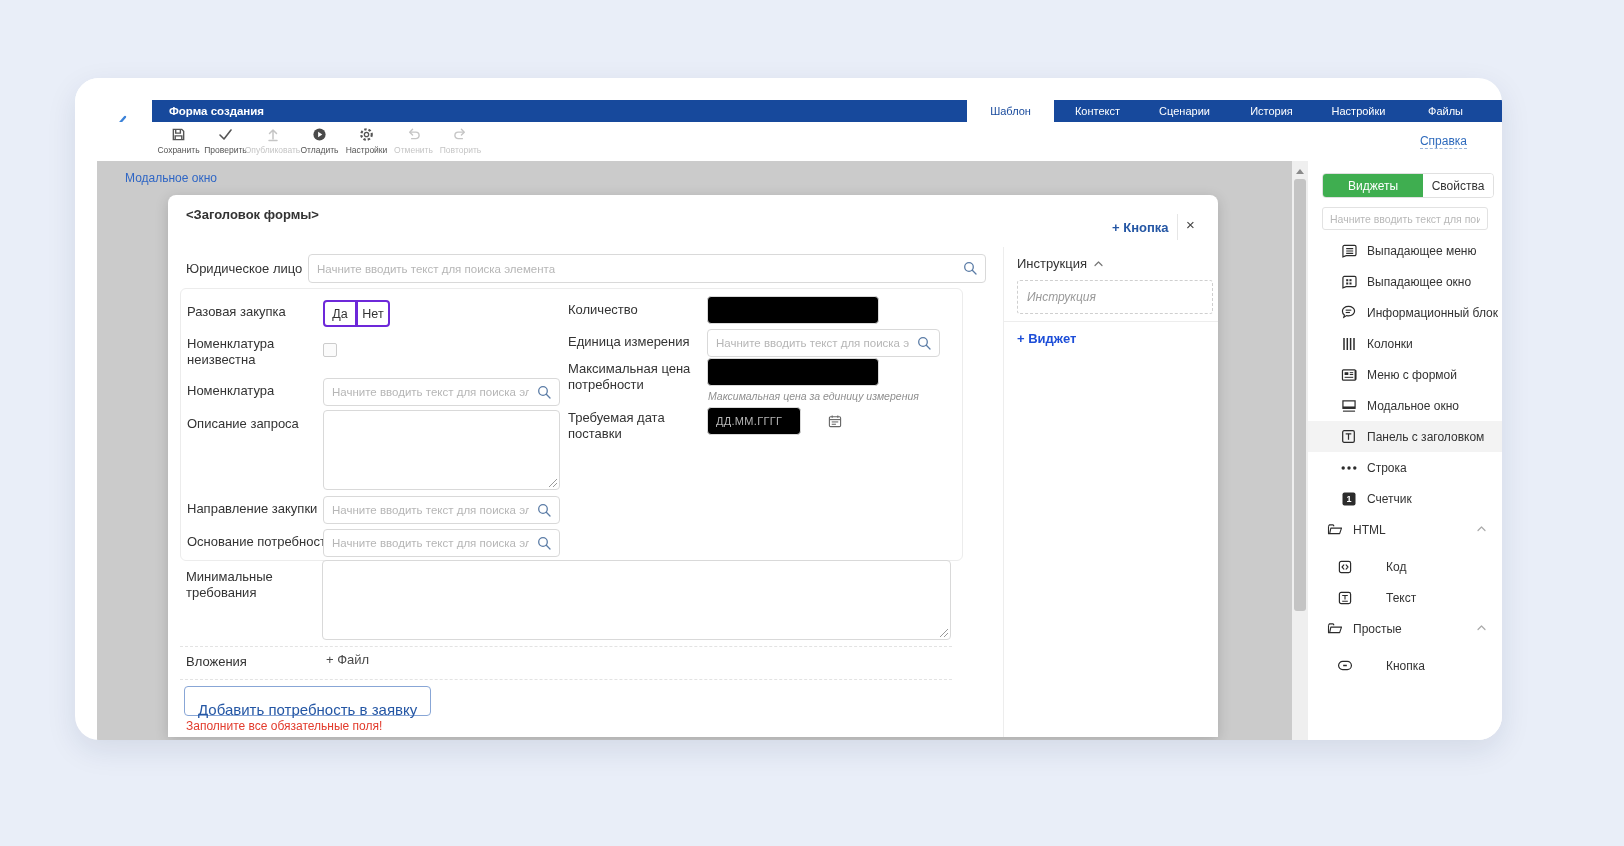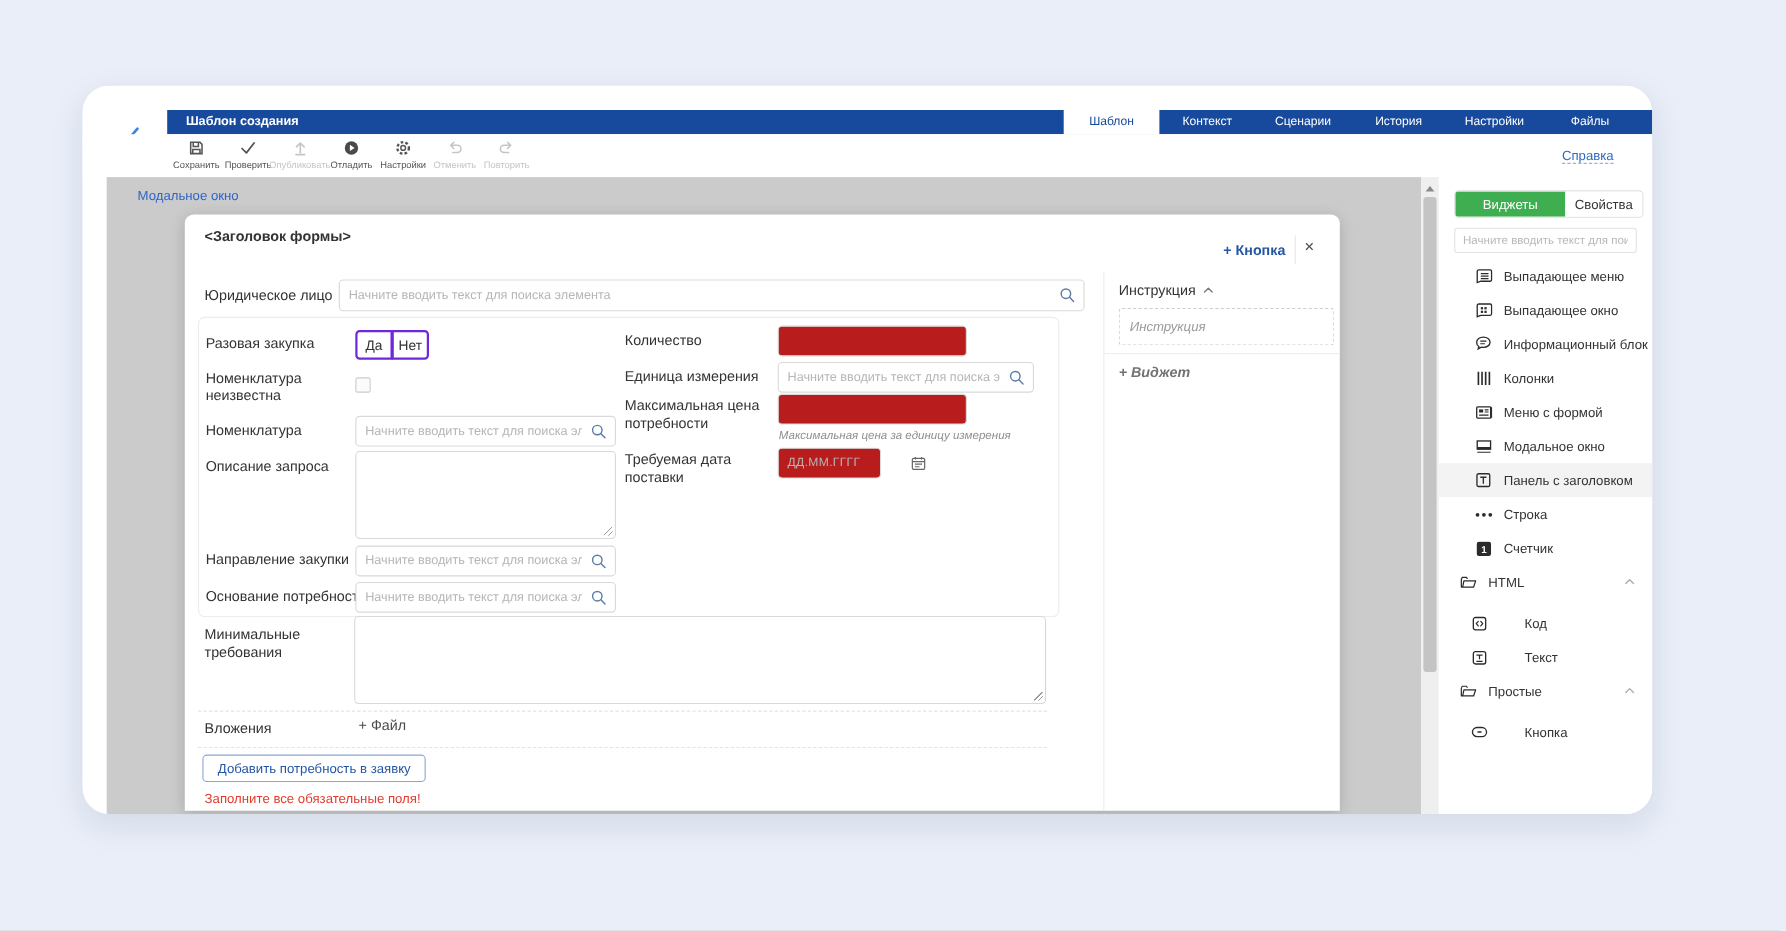--- a/index.html
+++ b/index.html
@@ -47,21 +47,21 @@
 
   
   .modal { position:absolute; left:71px; top:34px; width:1050px; height:542px; background:#fff;
            border-radius:8px 8px 0 0; box-shadow:0 3px 14px rgba(0,0,0,.16); }
   .m-title { position:absolute; left:18px; top:12px; font-size:17px; font-weight:bold; color:#333; }
   .m-addbtn { position:absolute; left:944px; top:25px; font-size:13px; font-weight:bold; color:#2456a4; cursor:pointer; }
   .m-vdiv { position:absolute; left:1009px; top:19px; width:1px; height:26px; background:#e6e6e6; }
   .m-close { position:absolute; left:1016px; top:19px; font-size:15px; color:#444; cursor:pointer; padding:2px; }
 
   .lab { position:absolute; font-size:13px; color:#333; line-height:1.25; }
-  .inp { position:absolute; border:1px solid #d9d9d9; border-radius:4px; background:#b91c1c;gap:46px; }
+  .inp { position:absolute; border:1px solid #d9d9d9; border-radius:4px; background:#000000;gap:46px; }
   .srch { position:absolute; border:1px solid #d9d9d9; border-radius:4px; background:#fff;
           display:flex; align-items:center; padding:0 7px 0 0; }
   .srch input, .inp input { border:none; outline:none; flex:1; min-width:0; height:100%; width:100%;
           padding:0 8px; font-size:11.5px; font-family:"Liberation Sans",sans-serif; background:transparent; }
   .srch input::placeholder, .inp input::placeholder { color:#b6b6b6; }
   .ta { position:absolute; border:1px solid #d9d9d9; border-radius:4px; background:#fff; }
   .ta::after { content:""; position:absolute; right:2px; bottom:2px; width:8px; height:8px;
        background:linear-gradient(135deg, transparent 0 45%, #9a9a9a 45% 52%, transparent 52% 70%, #9a9a9a 70% 77%, transparent 77%); }
 
   .f-legal-lab { left:18px; top:66px; }
@@ -99,34 +99,34 @@
   .g-rdate { left:526px; top:118px; width:94px; height:28px; display:flex; align-items:center; }
   .g-rdate .dtext { flex:1; padding-left:8px; font-size:11px; color:#b6b6b6; letter-spacing:.3px; }
   .g-rdate .cal { margin-right:6px; display:flex; }
 
   .minreq-lab { left:18px; top:374px; width:120px; }
   .minreq-ta { left:154px; top:365px; width:629px; height:80px; }
   .m-sep1 { position:absolute; left:12px; top:451px; width:772px; border-top:1px dashed #e3e3e3; }
   .attach-lab { left:18px; top:459px; }
   .addfile { position:absolute; left:158px; top:457px; font-size:13px; color:#4a4a4a; cursor:pointer;text-align:right; }
   .m-sep2 { position:absolute; left:12px; top:484px; width:772px; border-top:1px dashed #e3e3e3; }
-  .submit-btn { position:absolute; left:16px; top:491px; height:25px; padding:4px 13px; background:#fff;
-                border:1px solid #88a6d6; border-radius:4px; color:#2456a4; font-size:12px;
+  .submit-btn { position:absolute; left:16px; top:491px; height:25px; padding:14px 13px; background:#fff;
+                border:1px solid #88a6d6; border-radius:4px; color:#2456a4; font-size:15px;
                 font-family:"Liberation Sans",sans-serif; cursor:pointer; }
   .error-text { position:absolute; left:18px; top:524px; font-size:12px; color:#e23b2c; }
 
   
   .instr-vdiv { position:absolute; left:835px; top:52px; width:1px; height:490px; background:#ededed; }
   .instr-head { position:absolute; left:849px; top:61px; font-size:13px; color:#333; display:flex;
                 align-items:center; gap:7px; cursor:pointer; }
   .instr-box { position:absolute; left:849px; top:85px; width:196px; height:34px; border:1px dashed #cfcfcf;
                border-radius:3px; display:flex; align-items:center; }
   .instr-box span { font-size:12px; font-style:italic; color:#9a9a9a; padding-left:9px; }
   .instr-sep { position:absolute; left:836px; top:126px; width:214px; border-top:1px solid #ededed; }
-  .addwidget { position:absolute; left:849px; top:136px; font-size:13px; font-weight:bold; color:#737373; cursor:pointer;font-style:italic; }
+  .addwidget { position:absolute; left:849px; top:136px; font-size:13px; font-weight:bold; color:#1d4ed8; cursor:pointer; }
 
   
   .sidebar { position:absolute; left:1233px; top:0; right:0; bottom:0; background:#fff; }
   .sb-tabs { position:absolute; left:14px; top:12px; width:172px; height:25px; display:flex;
              border:1px solid #e0e0e0; border-radius:4px; overflow:hidden; }
   .sb-tab { display:flex; align-items:center; justify-content:center; font-size:12px; color:#333;
             background:#fff; cursor:pointer; }
   .sb-tab.active { background:#3fae50; color:#fff; }
   .sb-tab.t1 { width:100px; }
   .sb-tab.t2 { flex:1; }
@@ -154,21 +154,21 @@
 
     <div class="back-strip">
       <span class="back-chevron">
         <svg width="13" height="22" viewBox="0 0 13 22">
             <polyline points="10,3 3,11 10,19" fill="none" stroke="#3b82d8" stroke-width="2.4" stroke-linecap="round" stroke-linejoin="round"></polyline>
           </svg>
       </span>
     </div>
 
     <div class="topbar">
-      <span class="topbar-title">Шаблон создания</span>
+      <span class="topbar-title">Форма создания</span>
       <div class="topbar-tabs">
         <div class="tb-tab active">Шаблон</div>
         <div class="tb-tab">Контекст</div>
         <div class="tb-tab">Сценарии</div>
         <div class="tb-tab">История</div>
         <div class="tb-tab">Настройки</div>
         <div class="tb-tab">Файлы</div>
       </div>
     </div>
 

